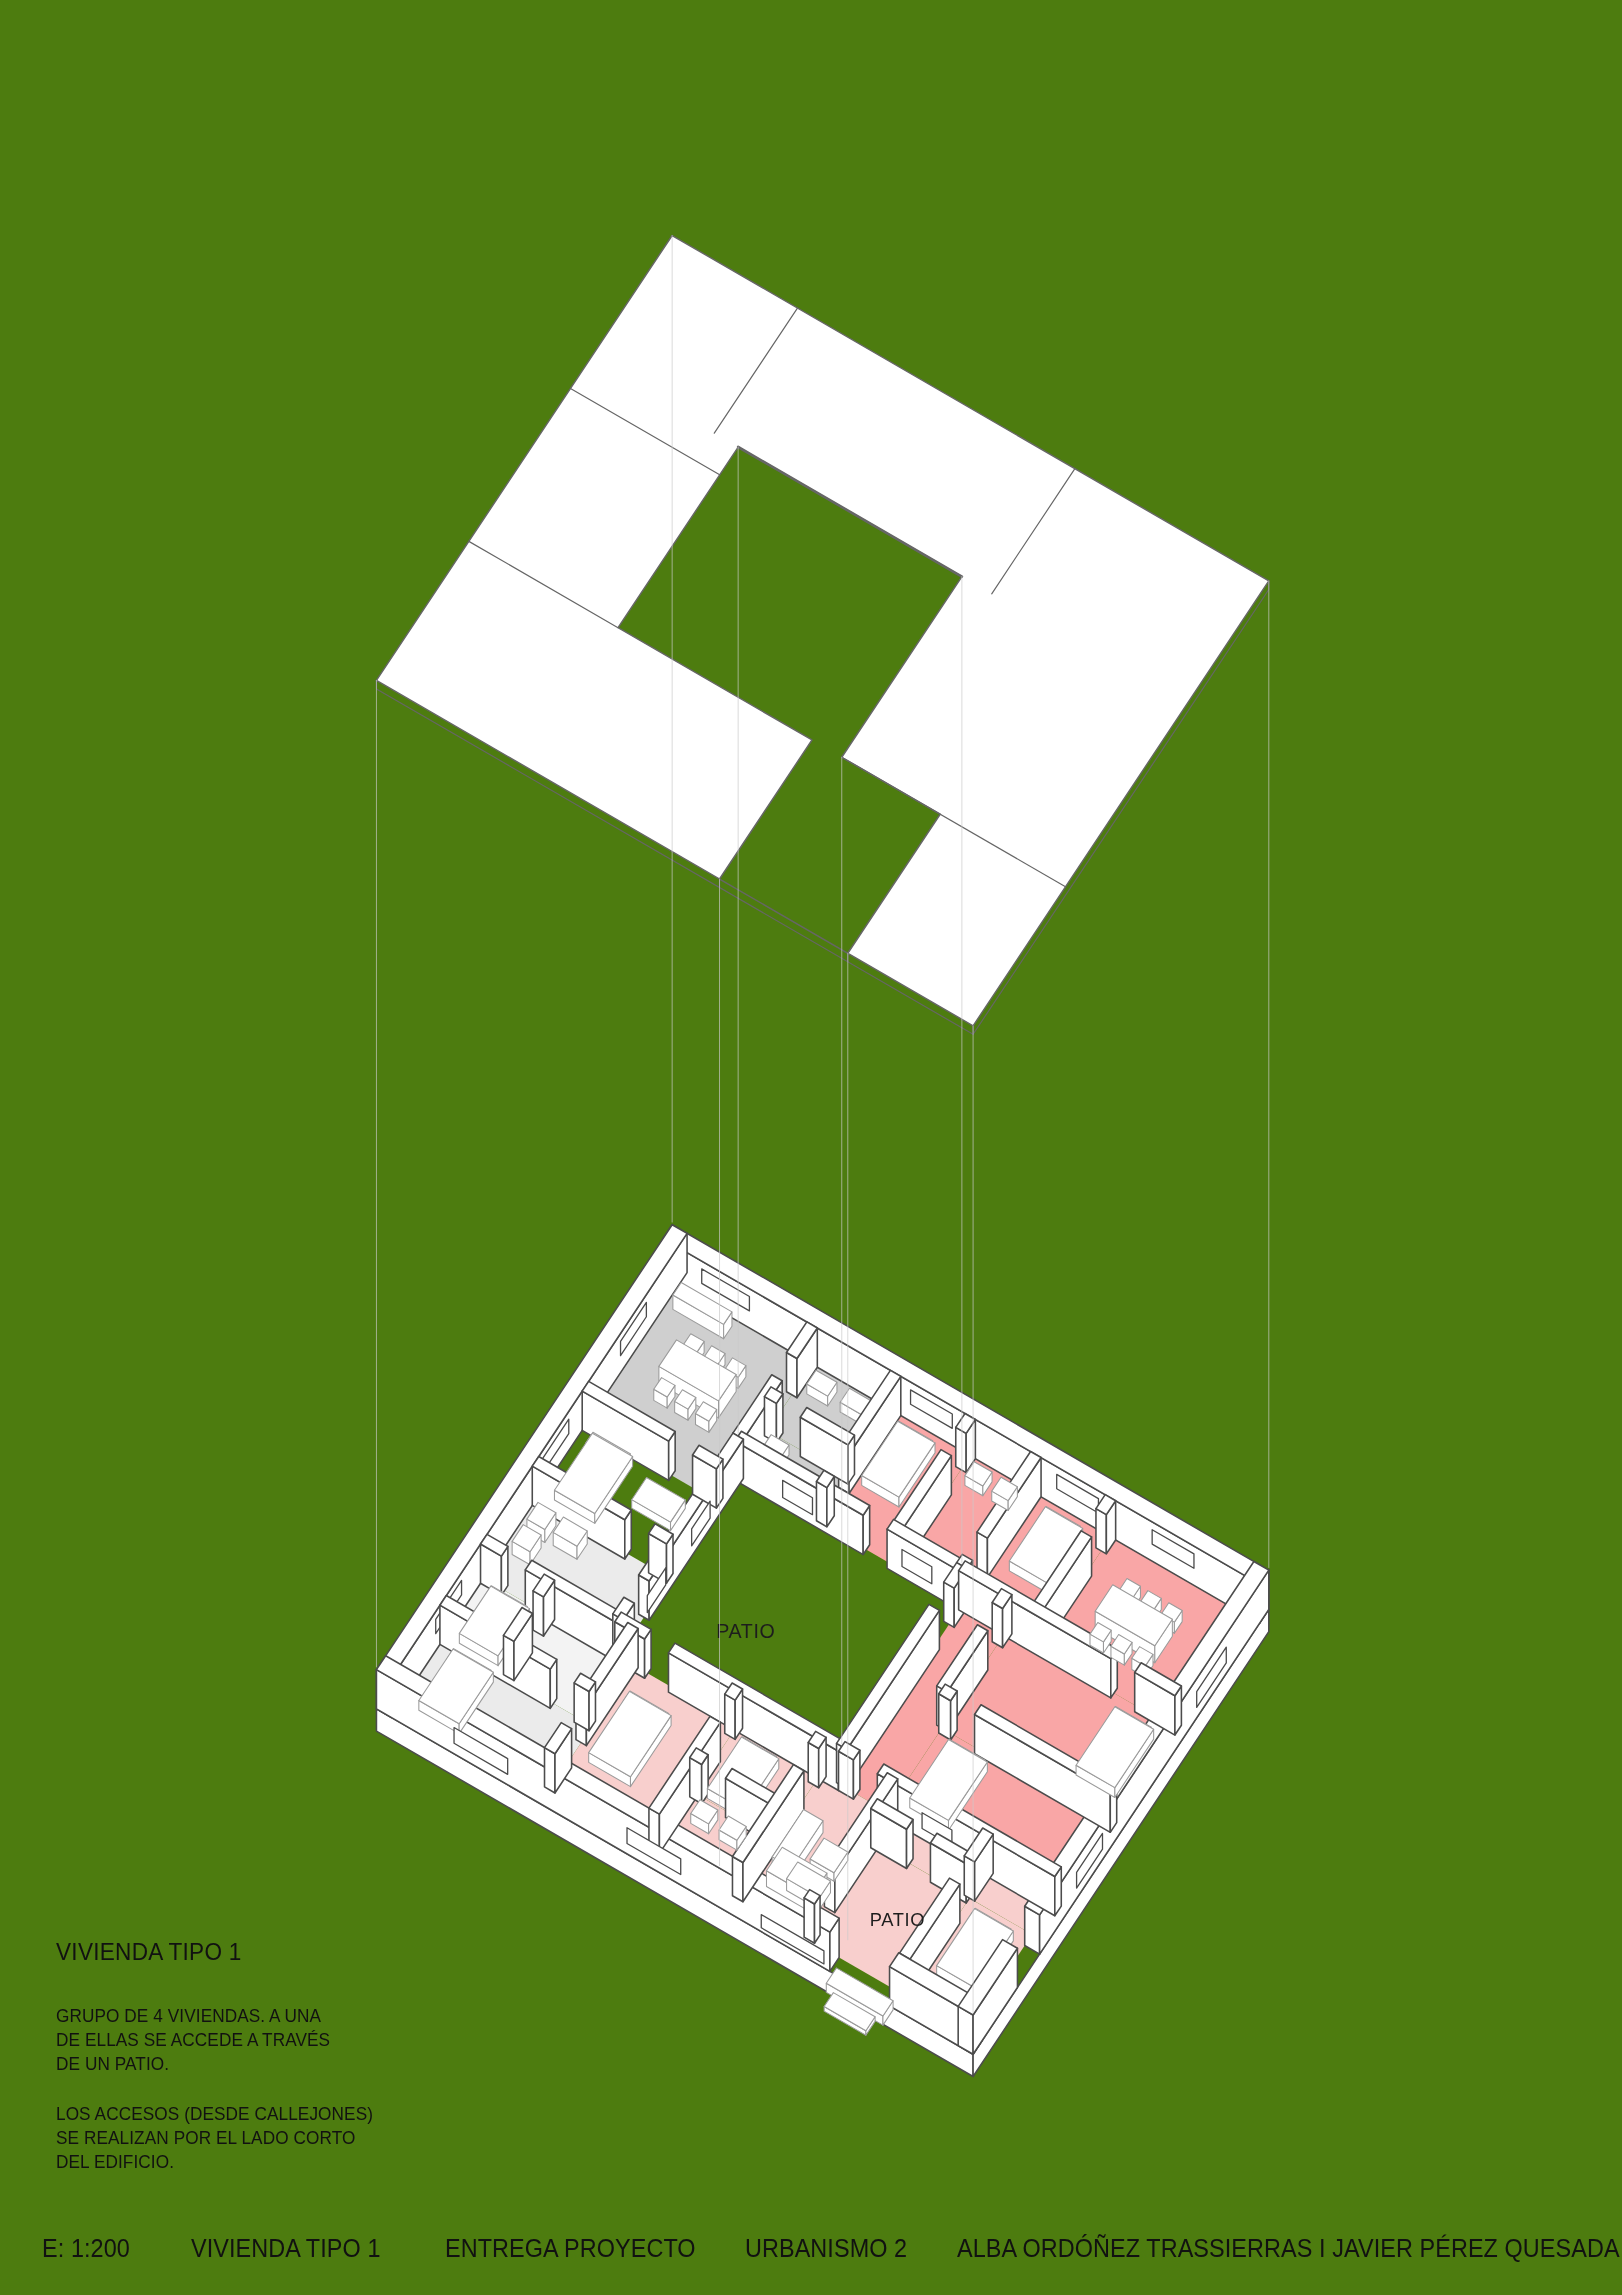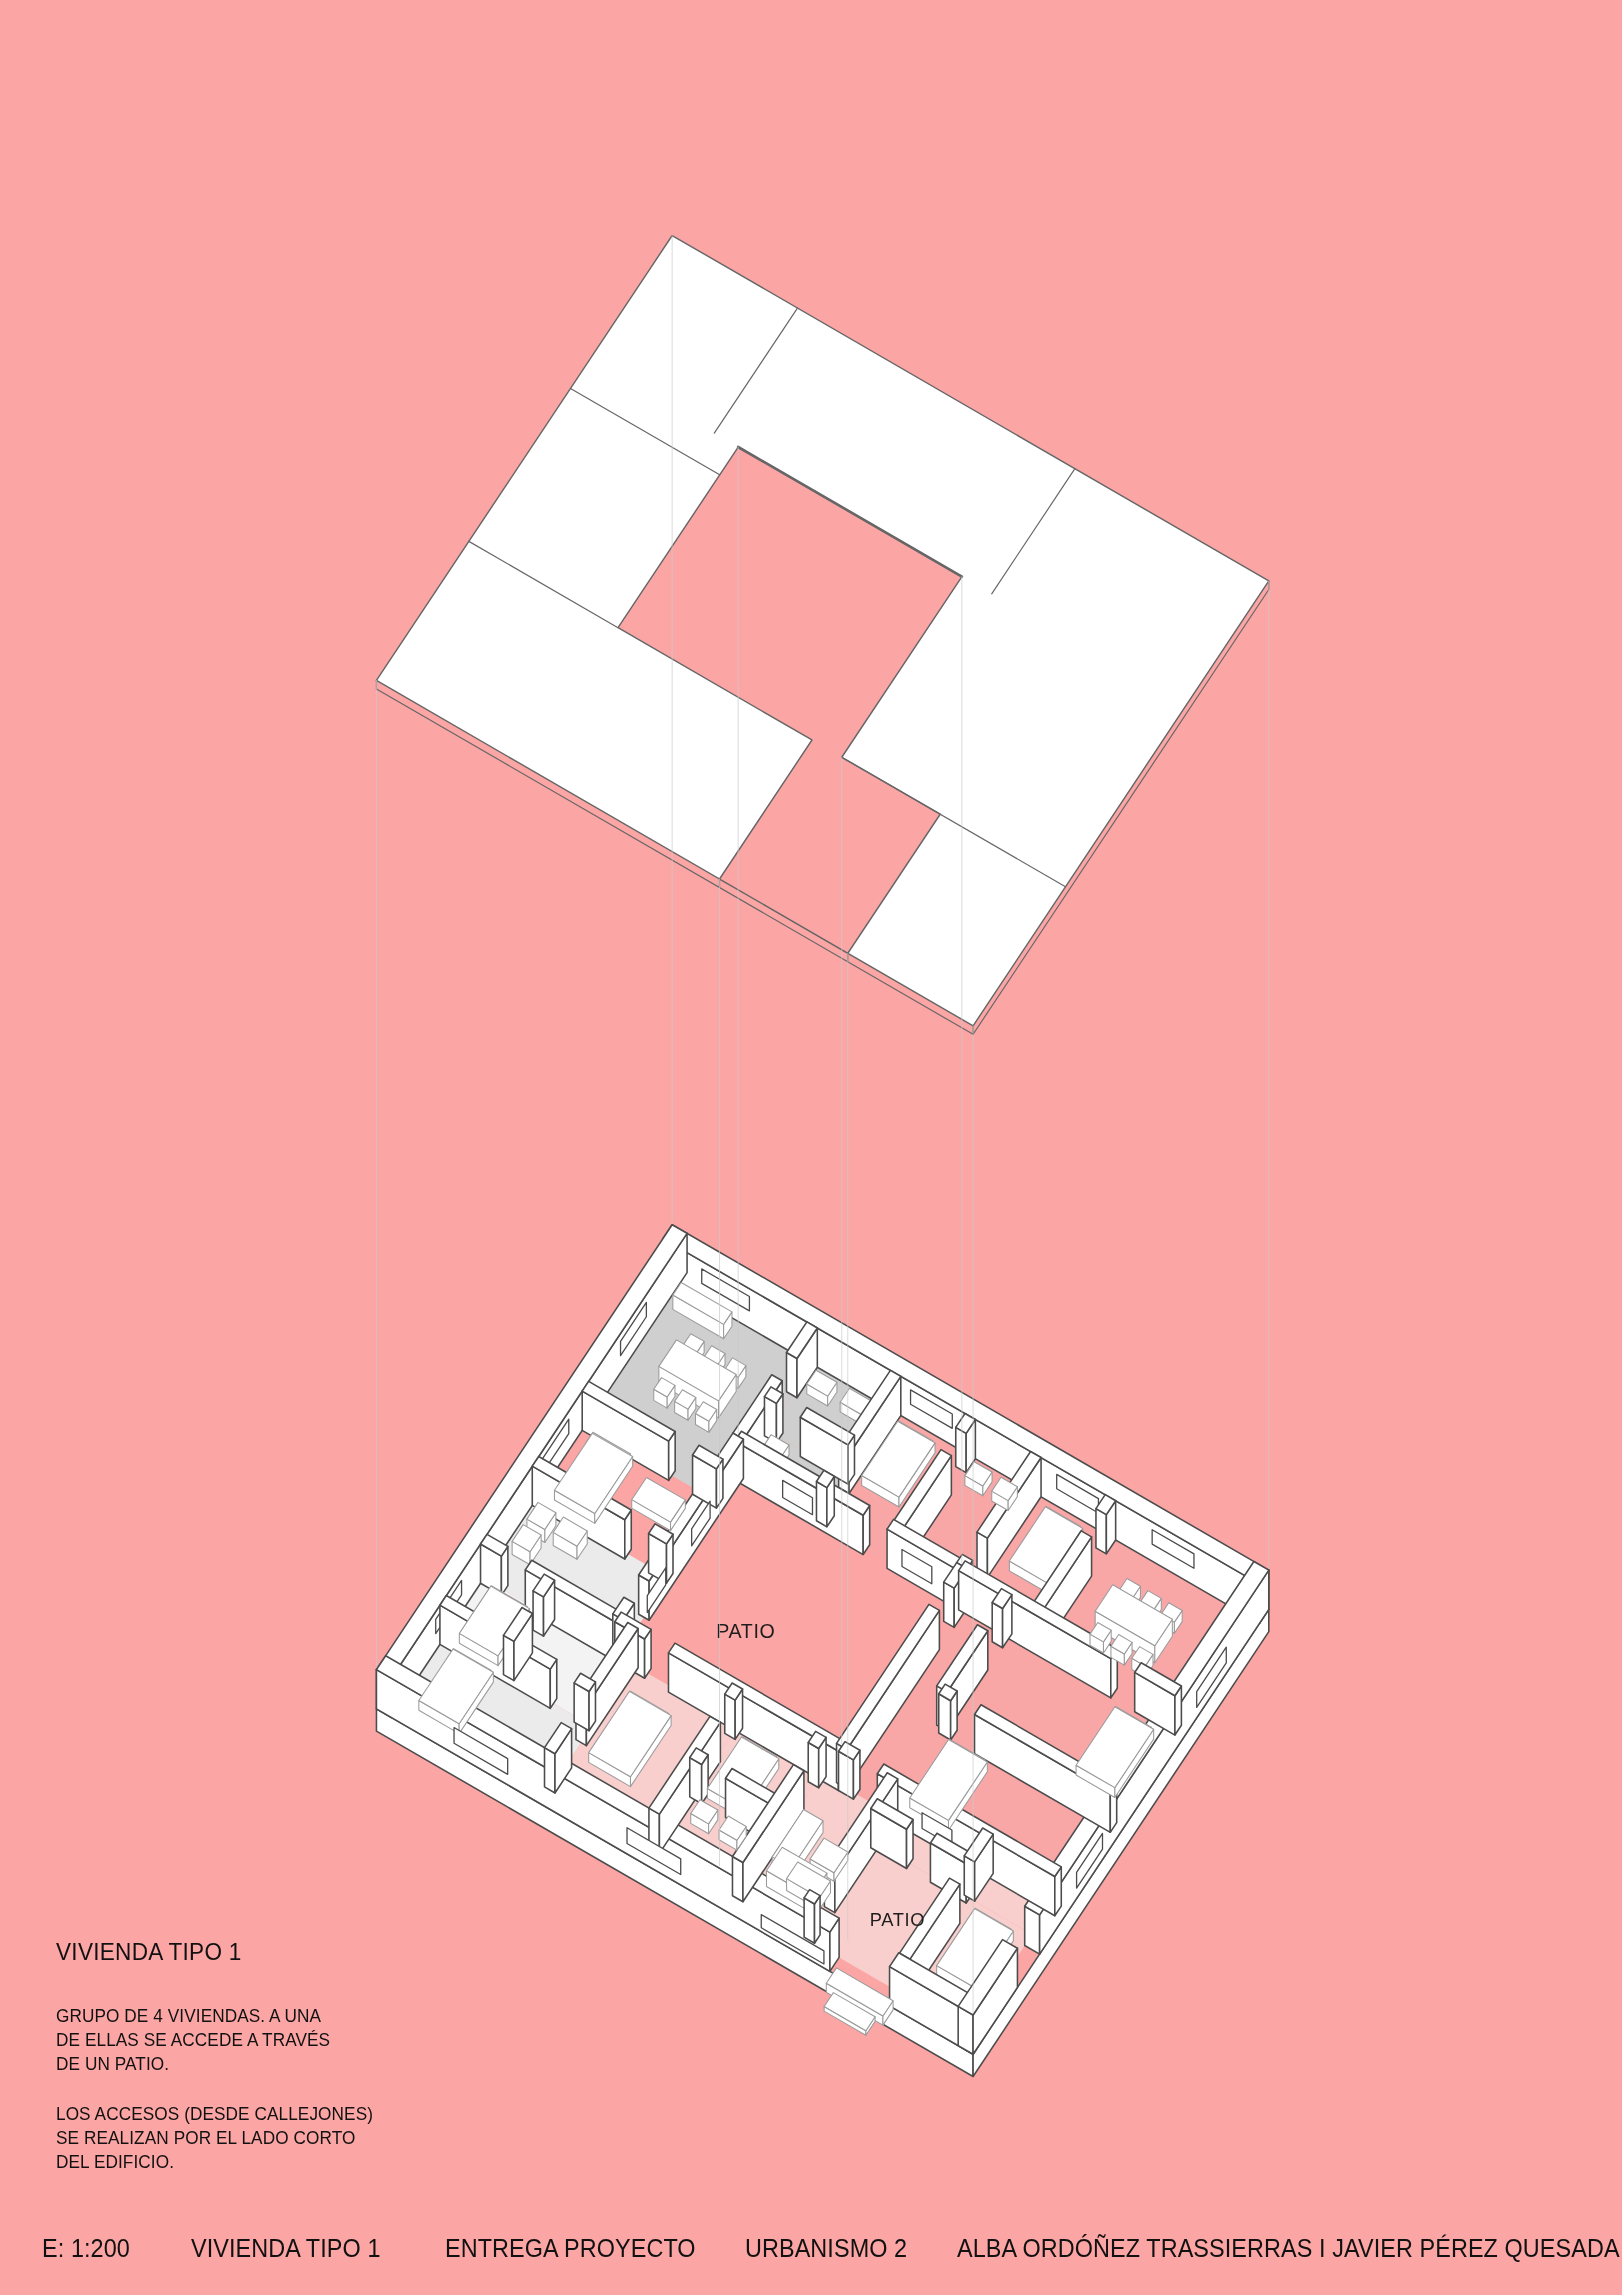--- a/index.html
+++ b/index.html
@@ -1,18 +1,18 @@
 <!DOCTYPE html>
 <html style="font-size:10.5px"><head>
 <meta charset="utf-8">
 <style>
   html,body{margin:0;padding:0;background:#fff;}
   body{width:1623px;height:2295px;position:relative;overflow:hidden;
        font-family:"Liberation Sans", sans-serif;color:#111;}
-  #sheet{position:absolute;inset:0;background:#fca5a5;}
+  #sheet{position:absolute;inset:0;background:#4d7c0f;}
   #scene{position:absolute;left:0;top:0;}
   .annotation{position:absolute;left:56px;top:1938px;transform:scaleX(.94);transform-origin:left top;}
   .annotation h1{font-size:24px;font-weight:400;letter-spacing:0.3px;margin:0 0 38px 0;}
   .annotation p{font-size:18.3px;line-height:24px;margin:0 0 26px 0;white-space:pre-line;letter-spacing:0.1px;}
   .footer{position:absolute;left:0;top:2233px;width:1560px;height:39px;font-size:26px;text-align:right;}
   .footer span{position:absolute;top:0;white-space:nowrap;transform:scaleX(.9);transform-origin:left top;letter-spacing:0.1px;}
   .f0{left:42px;} .f1{left:191px;} .f2{left:445px;} .f3{left:745px;} .f4{left:957px;}
 </style>
 </head>
 <body>

